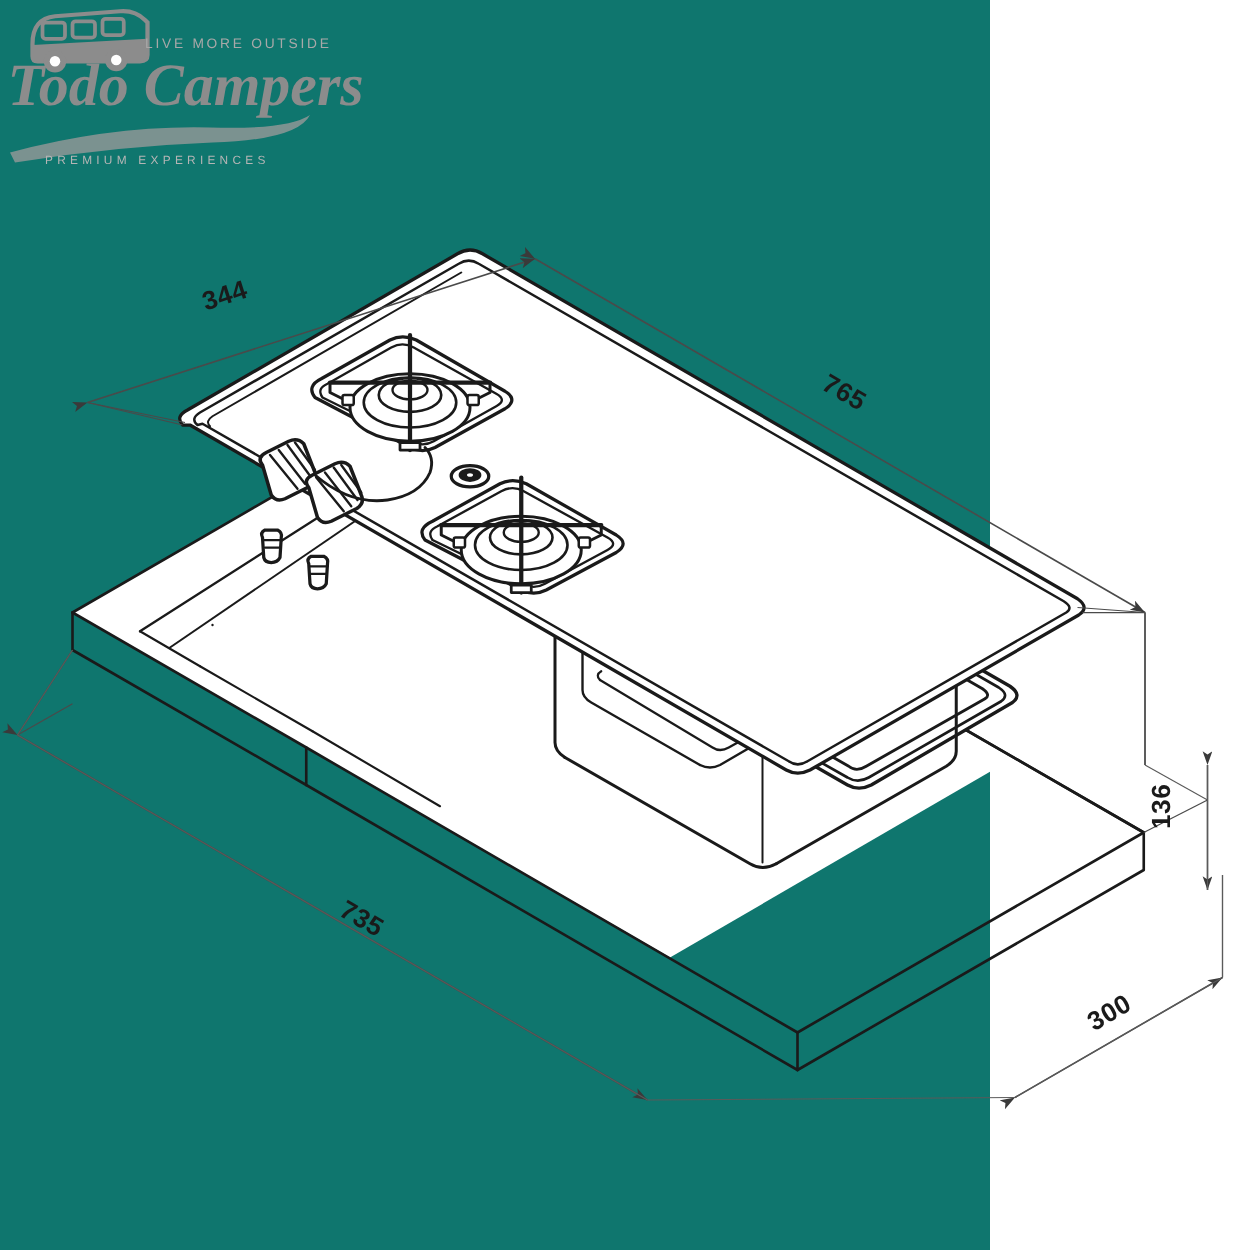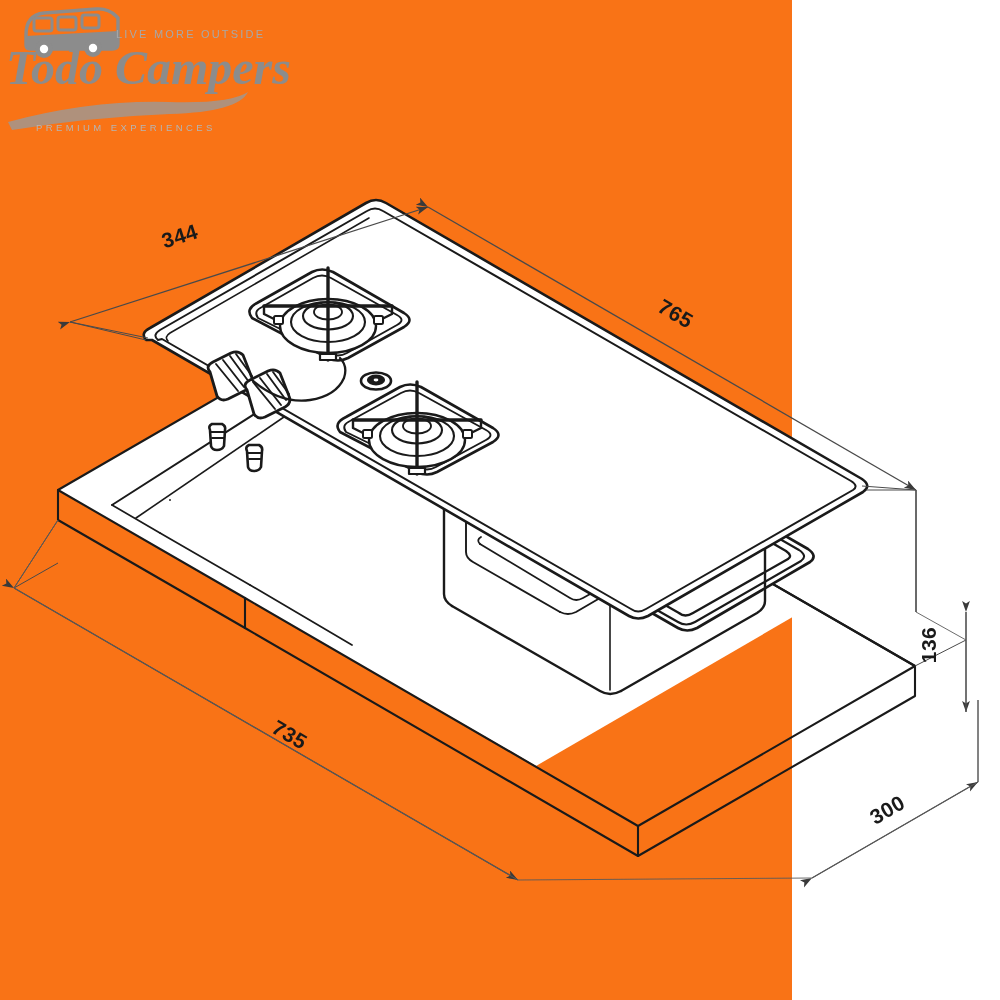--- a/index.html
+++ b/index.html
@@ -12,21 +12,21 @@
     width: 1000px;
     height: 1000px;
     font-family: "Liberation Sans", sans-serif;
     overflow: hidden;
     position: relative;
   }
   #stage {
     position: relative;
     width: 792px;
     height: 1000px;
-    background: #f97316;
+    background: #0f766e;
   }
   svg.layer {
     position: absolute;
     top: 0;
     left: 0;
     width: 1000px;
     height: 1000px;
     display: block;
   }
   .dimtext {

